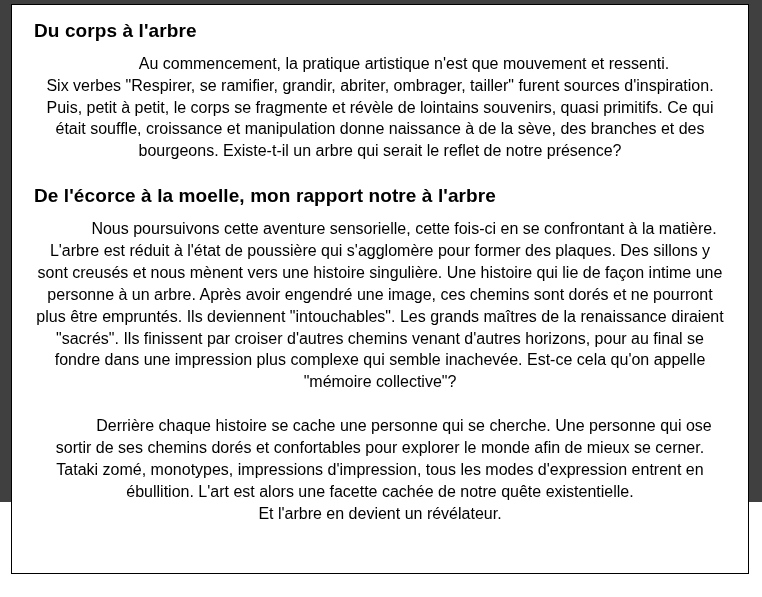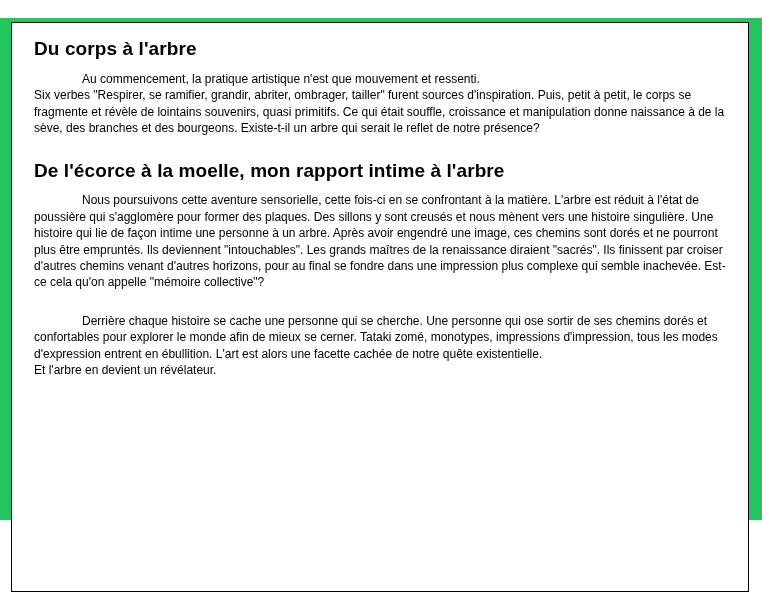--- a/index.html
+++ b/index.html
@@ -11,23 +11,22 @@
     width: 762px;
     height: 597px;
     font-family: "Liberation Sans", sans-serif;
     color: #000000;
     overflow: hidden;
   }
   #page {
     position: relative;
     width: 762px;
     height: 502px;
-    background: #22c55e;
+    background: #404040;
     box-sizing: border-box;
-    margin-top: 18px;
   }
   #doc-frame {
     position: absolute;
     left: 11px;
     top: 4px;
     width: 738px;
     height: 570px;
     border: 1px solid #000000;
     background: #ffffff;
     box-sizing: border-box;
@@ -45,45 +44,45 @@
     font-weight: bold;
     line-height: 1.25;
     margin: 0 0 10px 0;
     padding: 0;
     letter-spacing: 0.1px;
   }
   .heading-indent {
     padding-left: 6px;
   }
   p.body-text {
-    font-size: 12px;
+    font-size: 16px;
     line-height: 1.37;
     margin: 0;
     padding: 0;
-    text-align: left;
+    text-align: center;
     white-space: pre-wrap;
   }
   .indent-first {
     text-indent: 48px;
   }
 </style>
 </head>
 <body>
 
 <div id="page">
   <div id="doc-frame">
 
     <div class="section">
       <h2 class="heading heading-indent">Du corps à l'arbre</h2>
       <p class="body-text indent-first">Au commencement, la pratique artistique n'est que mouvement et ressenti.
 Six verbes "Respirer, se ramifier, grandir, abriter, ombrager, tailler" furent sources d'inspiration. Puis, petit à petit, le corps se fragmente et révèle de lointains souvenirs, quasi primitifs. Ce qui était souffle, croissance et manipulation donne naissance à de la sève, des branches et des bourgeons. Existe-t-il un arbre qui serait le reflet de notre présence?</p>
     </div>
 
     <div class="section">
-      <h2 class="heading heading-indent">De l'écorce à la moelle, mon rapport intime à l'arbre</h2>
+      <h2 class="heading heading-indent">De l'écorce à la moelle, mon rapport notre à l'arbre</h2>
       <p class="body-text indent-first">Nous poursuivons cette aventure sensorielle, cette fois-ci en se confrontant à la matière. L'arbre est réduit à l'état de poussière qui s'agglomère pour former des plaques. Des sillons y sont creusés et nous mènent vers une histoire singulière. Une histoire qui lie de façon intime une personne à un arbre. Après avoir engendré une image, ces chemins sont dorés et ne pourront plus être empruntés. Ils deviennent "intouchables". Les grands maîtres de la renaissance diraient "sacrés". Ils finissent par croiser d'autres chemins venant d'autres horizons, pour au final se fondre dans une impression plus complexe qui semble inachevée. Est-ce cela qu'on appelle "mémoire collective"?</p>
     </div>
 
     <div class="section">
       <p class="body-text indent-first">Derrière chaque histoire se cache une personne qui se cherche. Une personne qui ose sortir de ses chemins dorés et confortables pour explorer le monde afin de mieux se cerner. Tataki zomé, monotypes, impressions d'impression, tous les modes d'expression entrent en ébullition. L'art est alors une facette cachée de notre quête existentielle.
 Et l'arbre en devient un révélateur.</p>
     </div>
 
   </div>
 </div>

